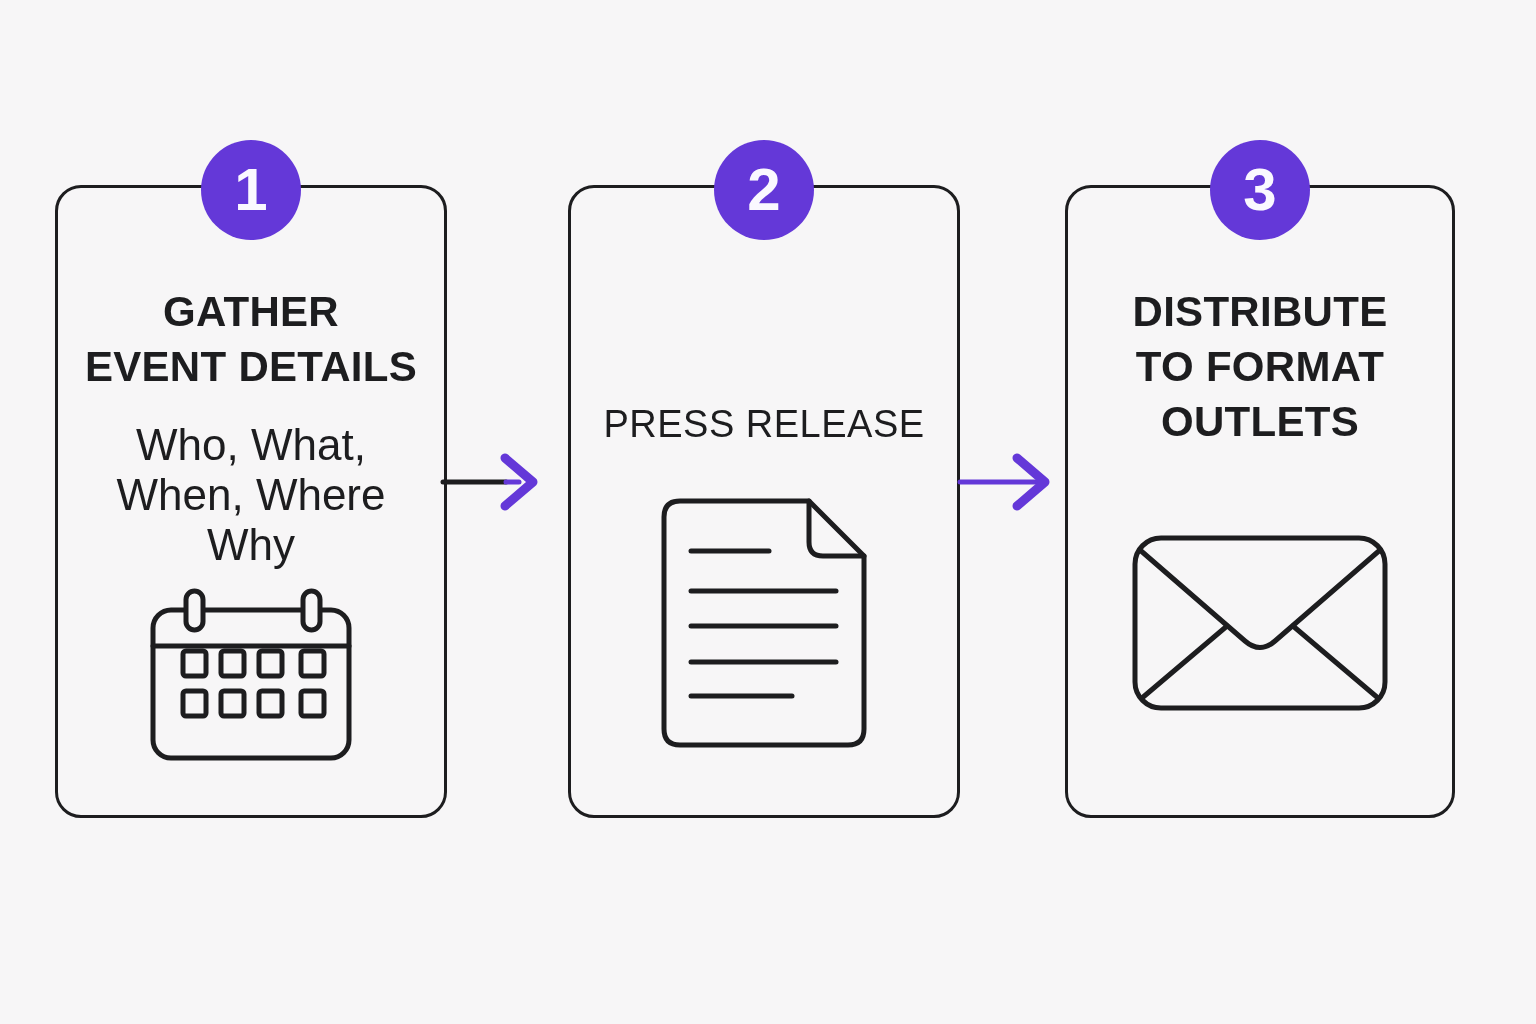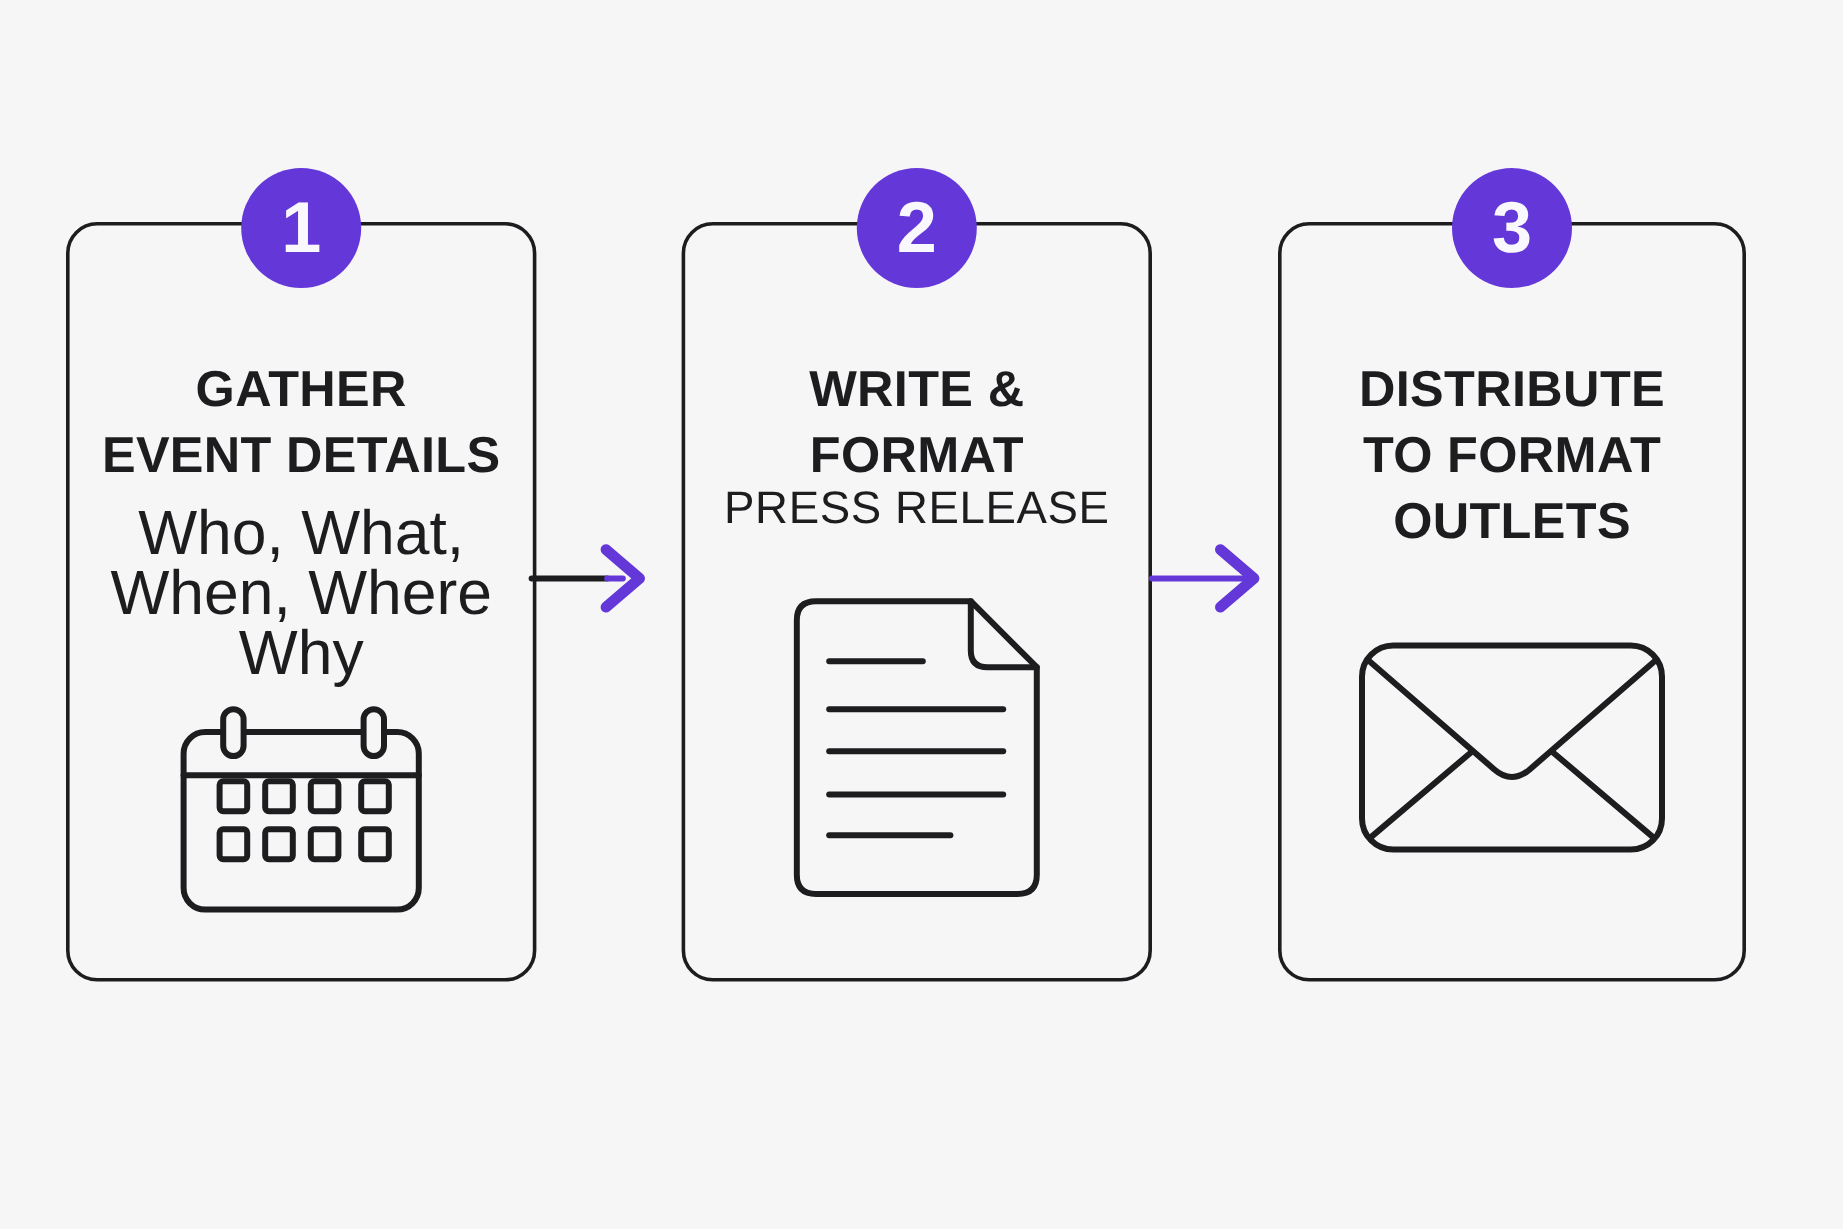--- a/index.html
+++ b/index.html
@@ -23,29 +23,29 @@
     width:100px; height:100px; border-radius:50%;
     background:var(--accent,#6438d8);
     display:flex; align-items:center; justify-content:center;
   }
   .badge span {
     color:var(--badge-text,#faf8ff);
     font-size:60px; font-weight:700; line-height:1;
   }
 
   .title {
-    position:absolute; top:92px; left:0; right:0; margin:16px;
+    position:absolute; top:92px; left:0; right:0; margin:4px;
     text-align:center; white-space:pre-line;
     font-size:42px; line-height:55px; font-weight:700; letter-spacing:0.3px;
   }
   .subtitle {
     position:absolute; left:0; right:0; margin:0;
     text-align:center; white-space:pre-line;
   }
-  .subtitle-plain { top:232px; font-size:52px; line-height:50px; font-weight:400; }
+  .subtitle-plain { top:232px; font-size:44px; line-height:50px; font-weight:400; }
   .subtitle-caps  { top:212px; font-size:38px; line-height:48px; font-weight:500; letter-spacing:0.5px; }
 
   .icon { position:absolute; left:50%; transform:translateX(-50%); }
   .icon-calendar { top:400px; }
   .icon-document { top:310px; }
   .icon-envelope { top:347px; }
 
   .icon * { fill:none; stroke:var(--ink,#1d1d1f); stroke-width:5;
             stroke-linecap:round; stroke-linejoin:round; }
   .icon .thin { stroke-width:4.5; }
@@ -94,22 +94,20 @@
   <svg class="arrow arrow-1" width="110" height="64" viewBox="0 0 110 64">
     <line class="shaft-ink" x1="3" y1="32" x2="66" y2="32"></line>
     <line class="shaft-accent" x1="66" y1="32" x2="79" y2="32"></line>
     <polyline class="head-accent" points="65,8 93,32 65,56"></polyline>
   </svg>
 
   <section class="card card-2">
     <div class="badge">
       <span>2</span>
     </div>
-    <h2 class="title">WRITE &amp;
-FORMAT</h2>
     <p class="subtitle subtitle-caps">PRESS RELEASE</p>
     <svg class="icon icon-document" width="206" height="250" viewBox="-3 -3 206 250">
       <path d="M145 0 H16 Q0 0 0 16 V228 Q0 244 16 244 H184 Q200 244 200 228 V55 Z"></path>
       <path d="M145 0 V41 Q145 55 159 55 H200"></path>
       <g class="thin">
         <line x1="27" y1="50" x2="105" y2="50"></line>
         <line x1="27" y1="90" x2="172" y2="90"></line>
         <line x1="27" y1="125" x2="172" y2="125"></line>
         <line x1="27" y1="161" x2="172" y2="161"></line>
         <line x1="27" y1="195" x2="128" y2="195"></line>

